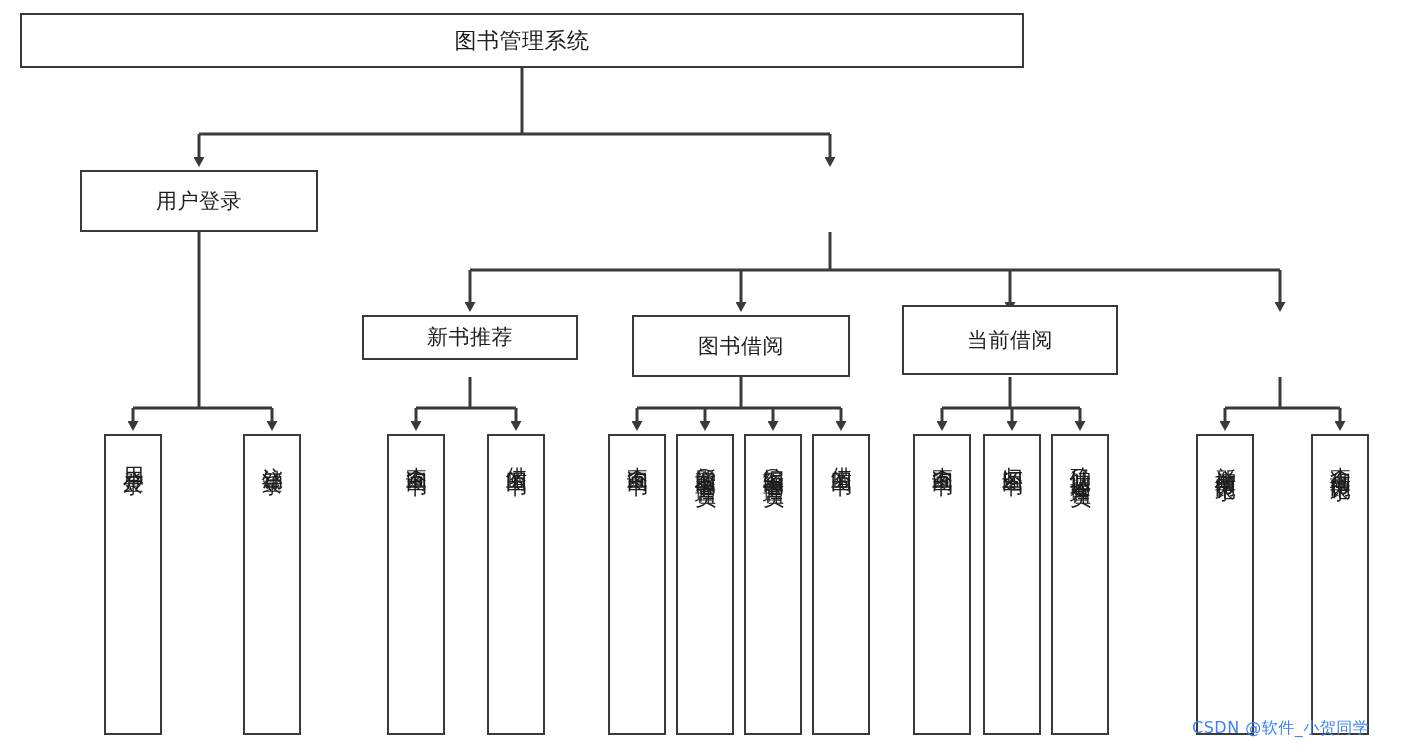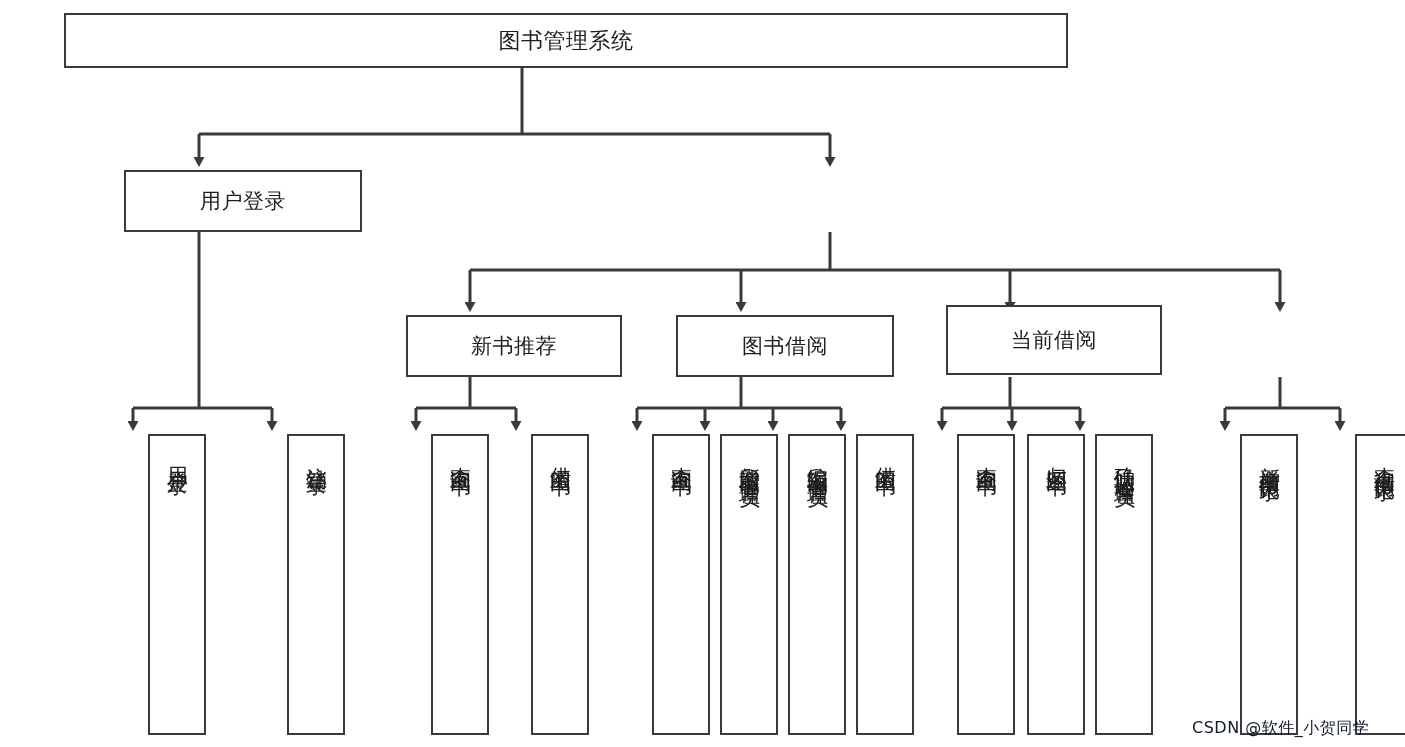--- a/index.html
+++ b/index.html
@@ -29,21 +29,20 @@
     position: absolute;
     box-sizing: border-box;
     background: #ffffff;
     border: 2.5px solid #3a3a3a;
     display: flex;
     align-items: center;
     justify-content: center;
     text-align: center;
     color: #1d1d1d;
     line-height: 1.25;
-    margin-left: 44px;
   }
   .node .lbl {
     display: block;
   }
   .node.horiz .lbl {
     font-size: 21px;
     letter-spacing: 0.5px;
   }
   .node.vert {
     align-items: flex-start;
@@ -122,21 +121,21 @@
   </svg>
 
   <div class="node horiz" id="root-node" style="left: 20px; top: 13px; width: 1004px; height: 55px;">
     <span class="lbl">图书管理系统</span>
   </div>
 
   <div class="node horiz" id="l2-0" style="left: 80px; top: 170px; width: 238px; height: 62px;">
     <span class="lbl">用户登录</span>
   </div>
 
-  <div class="node horiz" id="l3-0" style="left: 362px; top: 315px; width: 216px; height: 62px; text-align: center;">
+  <div class="node horiz" id="l3-0" style="left: 362px; top: 315px; width: 216px; height: 45px; text-align: center;">
     <span class="lbl">新书推荐</span>
   </div>
   <div class="node horiz" id="l3-1" style="left: 632px; top: 315px; width: 218px; height: 62px;">
     <span class="lbl">图书借阅</span>
   </div>
   <div class="node horiz" id="l3-2" style="left: 902px; top: 305px; width: 216px; height: 70px;">
     <span class="lbl">当前借阅</span>
   </div>
 
   <div class="node vert" id="lf-0" style="left: 104px; top: 434px; width: 58px; height: 301px;">
@@ -172,14 +171,14 @@
   <div class="node vert" id="lf-10" style="left: 1051px; top: 434px; width: 58px; height: 301px;">
     <span class="lbl">确认归还（管理员）</span>
   </div>
   <div class="node vert" id="lf-11" style="left: 1196px; top: 434px; width: 58px; height: 301px;">
     <span class="lbl">新增借阅记录</span>
   </div>
   <div class="node vert" id="lf-12" style="left: 1311px; top: 434px; width: 58px; height: 301px;">
     <span class="lbl">查询借阅记录</span>
   </div>
 
-  <div class="watermark" style="left: 1192px; top: 718px; color: #0f172a;">CSDN @软件_小贺同学</div>
+  <div class="watermark" style="left: 1192px; top: 718px; color: #3b82f6;">CSDN @软件_小贺同学</div>
 </div>
 
 </body></html>

